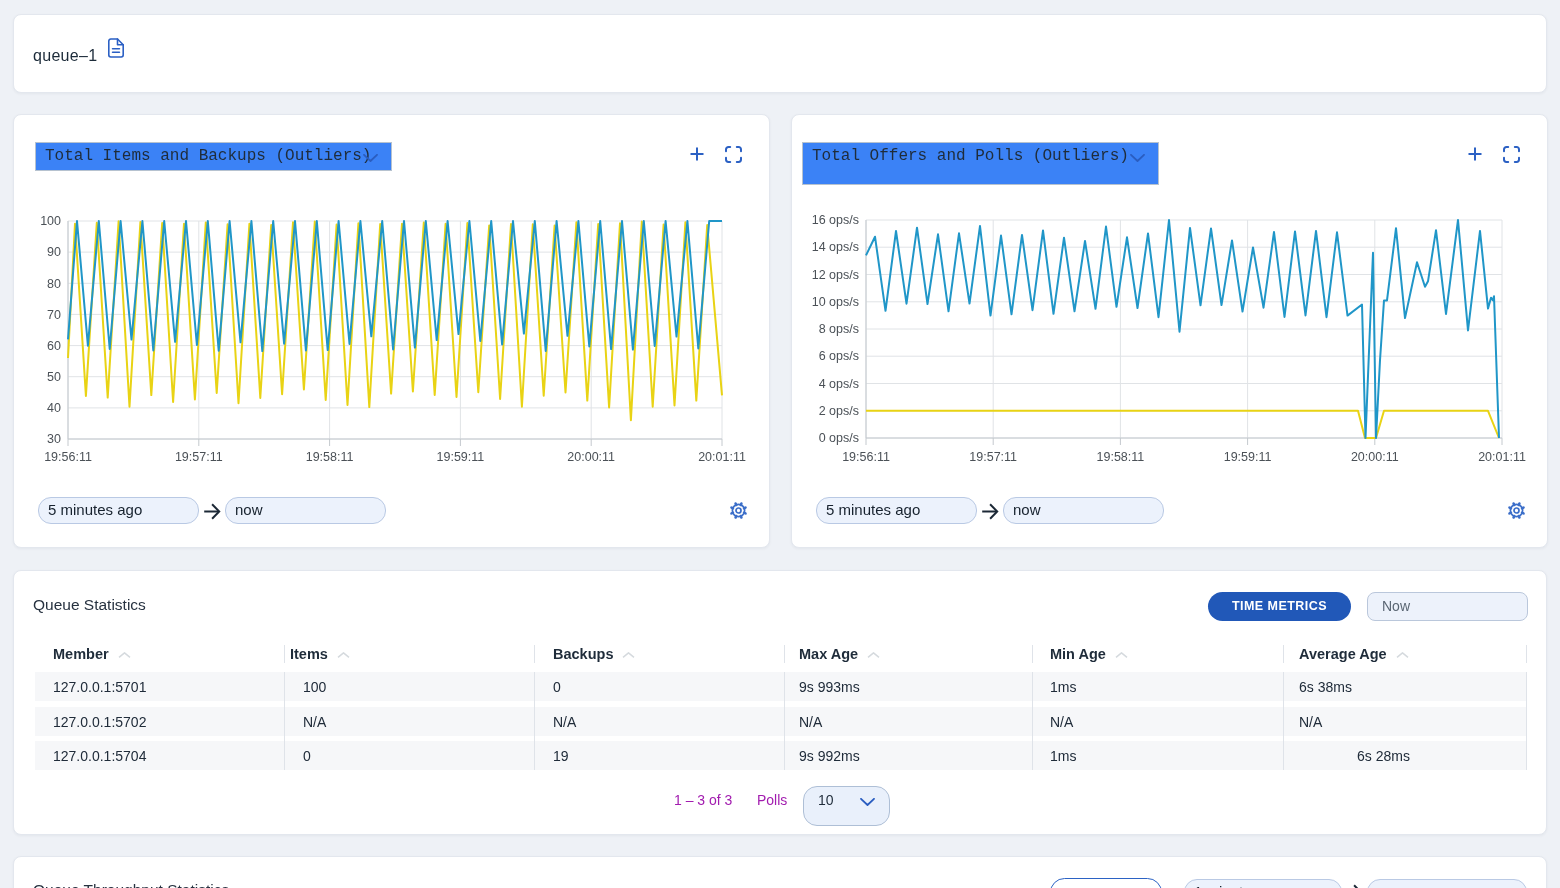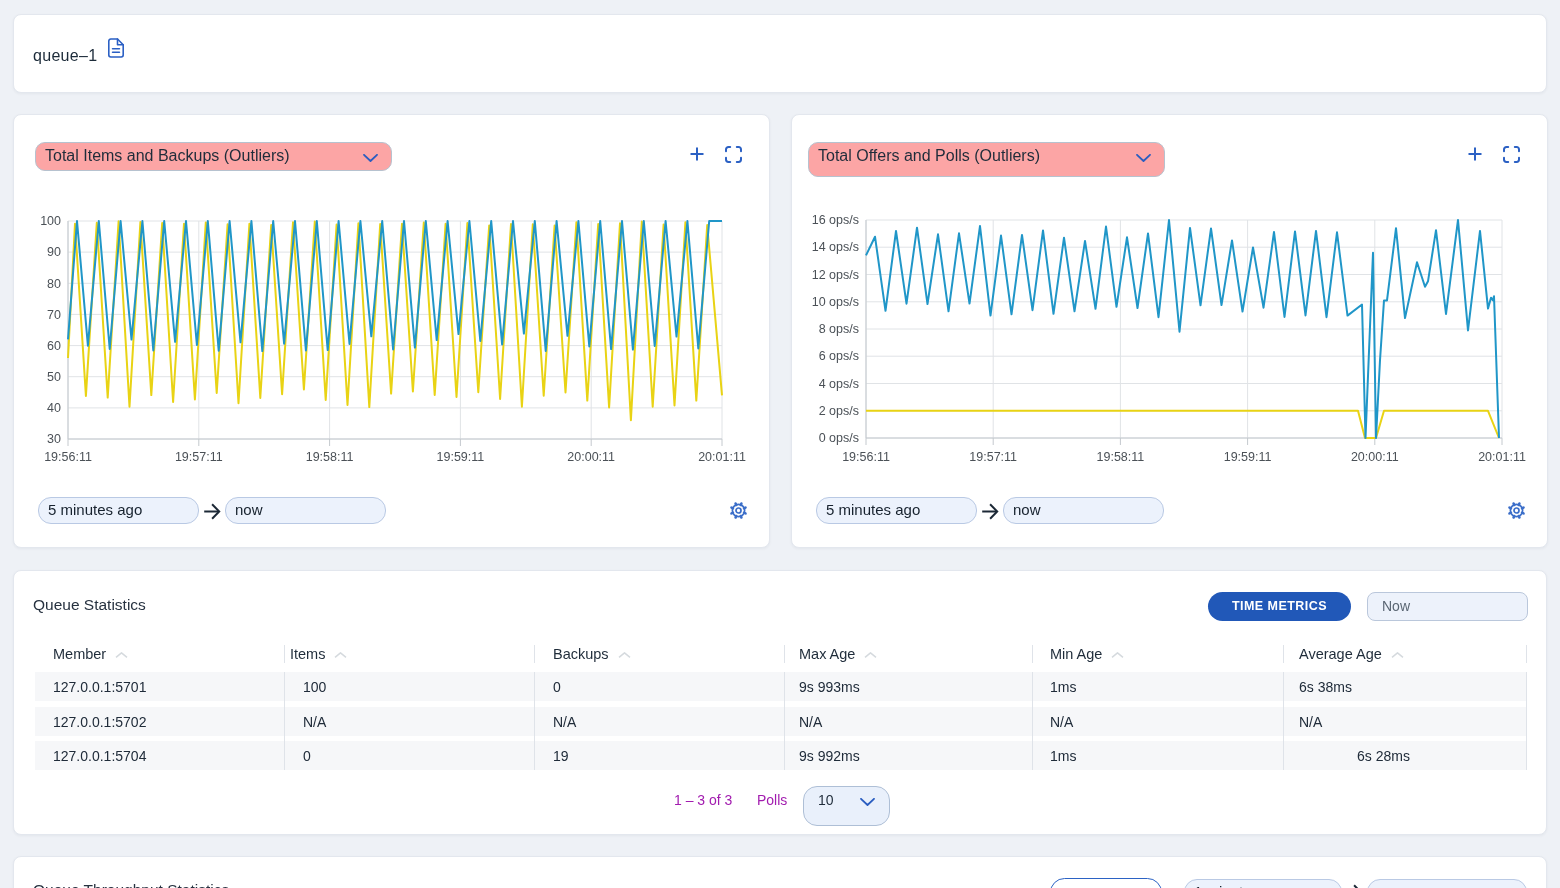--- a/index.html
+++ b/index.html
@@ -1,24 +1,24 @@
 <!DOCTYPE html>
 <html><head><meta charset="utf-8"><title>Queue</title><style>
 html,body{margin:0;padding:0;}
 body{width:1560px;height:888px;overflow:hidden;position:relative;background:#eef1f6;font-family:"Liberation Sans",sans-serif;}
 .card{position:absolute;background:#fff;border:1px solid #e3e7ee;border-radius:8px;box-shadow:0 1px 3px rgba(20,30,55,.05);box-sizing:border-box;}
 .abs{position:absolute;}
-.select{position:absolute;background:#fca5a5;border:1px solid #b6c2cf;border-radius:10px;box-sizing:border-box;}
+.select{position:absolute;background:#3b82f6;border:1px solid #b6c2cf;border-radius:0;box-sizing:border-box;font-family:Liberation Mono, monospace;}
 .seltext{display:inline-block;padding-left:9px;line-height:26px;font-size:16px;color:#1f2c3a;}
 .tinput{position:absolute;background:#ecf2fc;border:1px solid #b9c9e4;border-radius:13px;box-sizing:border-box;font-size:15px;color:#17222e;padding-left:9px;line-height:24px;}
 .sect-title{font-size:15.5px;color:#273240;}
 .btn-primary{background:#2158b8;border-radius:14.5px;color:#fff;font-weight:bold;font-size:12.5px;letter-spacing:0.45px;text-align:center;line-height:29px;}
 .btn-outline{background:#fff;border:1.5px solid #2b62c4;border-radius:14.5px;color:#2b62c4;font-weight:bold;font-size:11.5px;letter-spacing:0.6px;text-align:center;line-height:26px;box-sizing:border-box;}
 .now-input{background:#edf2fb;border:1px solid #bac7db;border-radius:8px;box-sizing:border-box;font-size:14px;color:#5a6673;padding-left:14px;line-height:27px;}
-.th{font-weight:normal;font-size:14.5px;color:#1f2c3a;white-space:nowrap;}
+.th{font-weight:bold;font-size:14.5px;color:#1f2c3a;white-space:nowrap;}
 .td{font-size:14px;color:#202c3a;white-space:nowrap;}
 .vsep{width:1px;background:#dfe3e9;z-index:3;}
 .rowbg{background:#f6f7f9;}
 .pgtext{font-size:14px;color:#a21caf;}
 .pgsel{position:absolute;background:#e9f0fb;border:1px solid #aebfd6;border-radius:14px;box-sizing:border-box;font-size:14px;color:#1f2c3a;line-height:26px;}
 .title1{font-size:16px;color:#1c2b39;letter-spacing:0.3px;margin-top:8px;}
 </style></head>
 <body>
 <div class="card" style="left:13px;top:14px;width:1534px;height:79px">
   <div class="abs title1" style="left:19px;top:24px">queue–1</div>
@@ -97,21 +97,21 @@
         <line x1="7.20" y1="15.04" x2="6.59" y2="16.52"></line>
         <line x1="3.96" y1="11.80" x2="2.48" y2="12.41"></line>
         <line x1="3.96" y1="7.20" x2="2.48" y2="6.59"></line>
         <line x1="7.20" y1="3.96" x2="6.59" y2="2.48"></line>
         <line x1="11.80" y1="3.96" x2="12.41" y2="2.48"></line>
         <line x1="15.04" y1="7.20" x2="16.52" y2="6.59"></line>
       </g>
     </svg>
 </div>
 <div class="card" style="left:791px;top:114px;width:757px;height:434px">
-  <div class="select" style="left:16px;top:27px;width:357px;height:35px"><span class="seltext">Total Offers and Polls (Outliers)</span><svg class="abs" style="right:13px;top:11px" width="15" height="8" viewBox="0 0 15 8" fill="none" stroke="#2a5dc0" stroke-width="1.8" stroke-linecap="round" stroke-linejoin="round">
+  <div class="select" style="left:10px;top:27px;width:357px;height:43px"><span class="seltext">Total Offers and Polls (Outliers)</span><svg class="abs" style="right:13px;top:11px" width="15" height="8" viewBox="0 0 15 8" fill="none" stroke="#2a5dc0" stroke-width="1.8" stroke-linecap="round" stroke-linejoin="round">
         <polyline points="1,0.8 7.5,7 14,0.8"></polyline>
       </svg></div>
   <svg class="abs" style="left:676px;top:32px" width="14" height="14" viewBox="0 0 14 14">
       <path d="M7 0.5v13M0.5 7h13" stroke="#2c61c4" stroke-width="2" fill="none"></path>
     </svg>
   <svg class="abs" style="left:711px;top:31px" width="17" height="17" viewBox="0 0 17 17" fill="none" stroke="#2c61c4" stroke-width="2" stroke-linecap="round">
 <path d="M1 5.2V3.4A2.4 2.4 0 0 1 3.4 1h1.8"></path>
       <path d="M11.8 1h1.8A2.4 2.4 0 0 1 16 3.4v1.8"></path>
       <path d="M16 11.8v1.8a2.4 2.4 0 0 1-2.4 2.4h-1.8"></path>
       <path d="M5.2 16H3.4A2.4 2.4 0 0 1 1 13.6v-1.8"></path>

